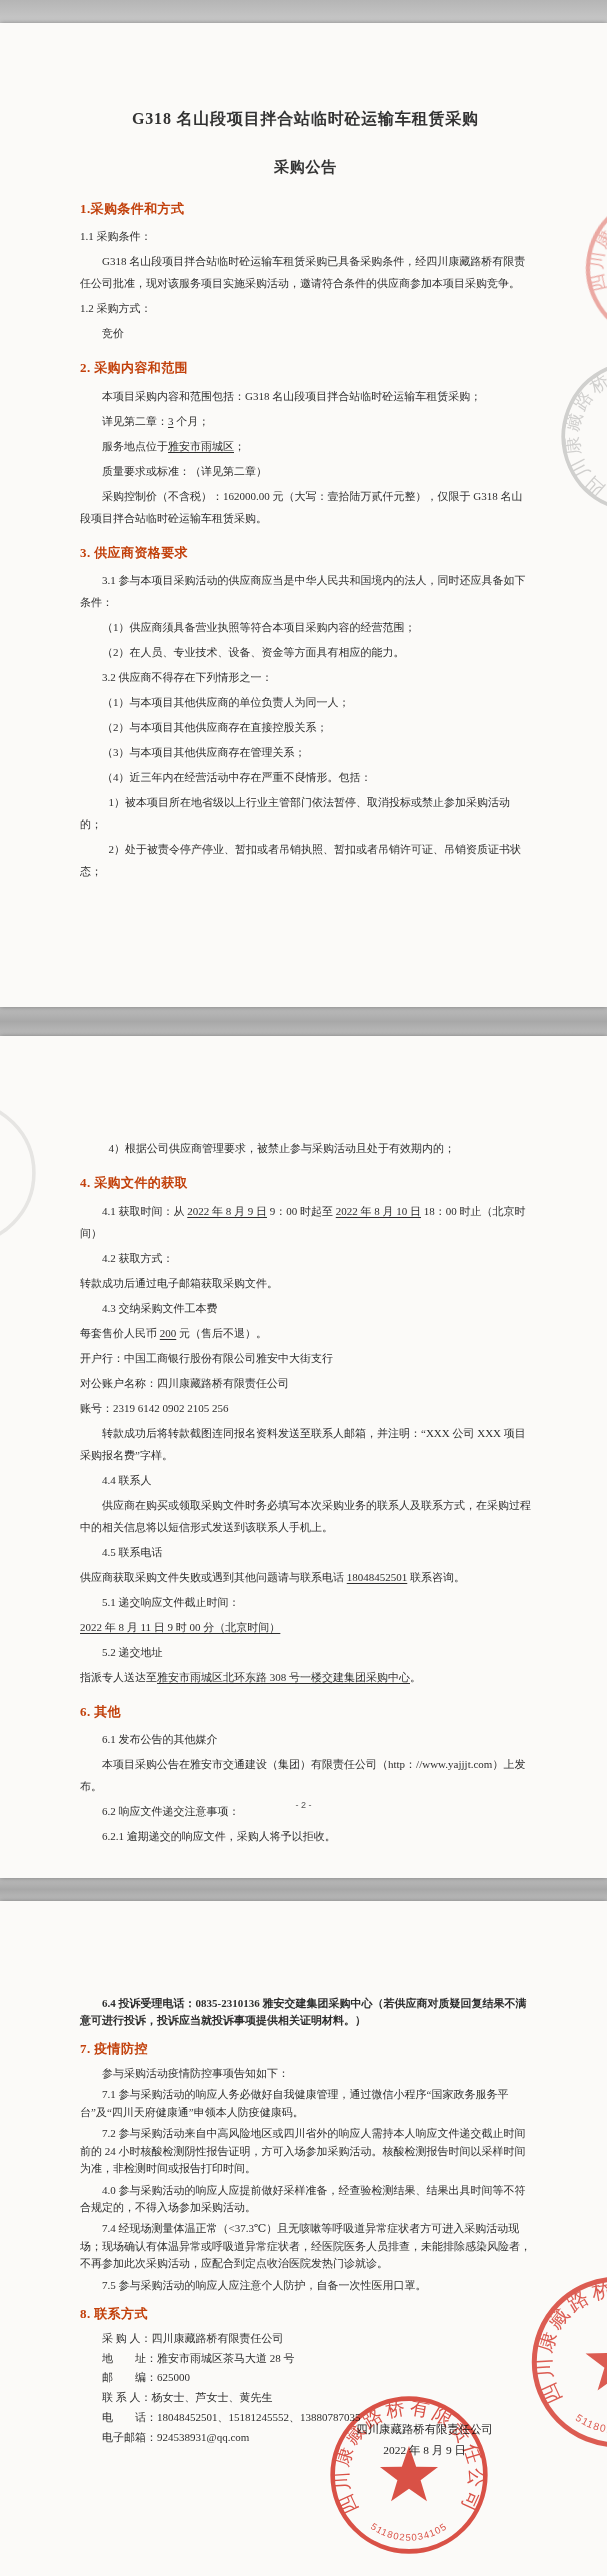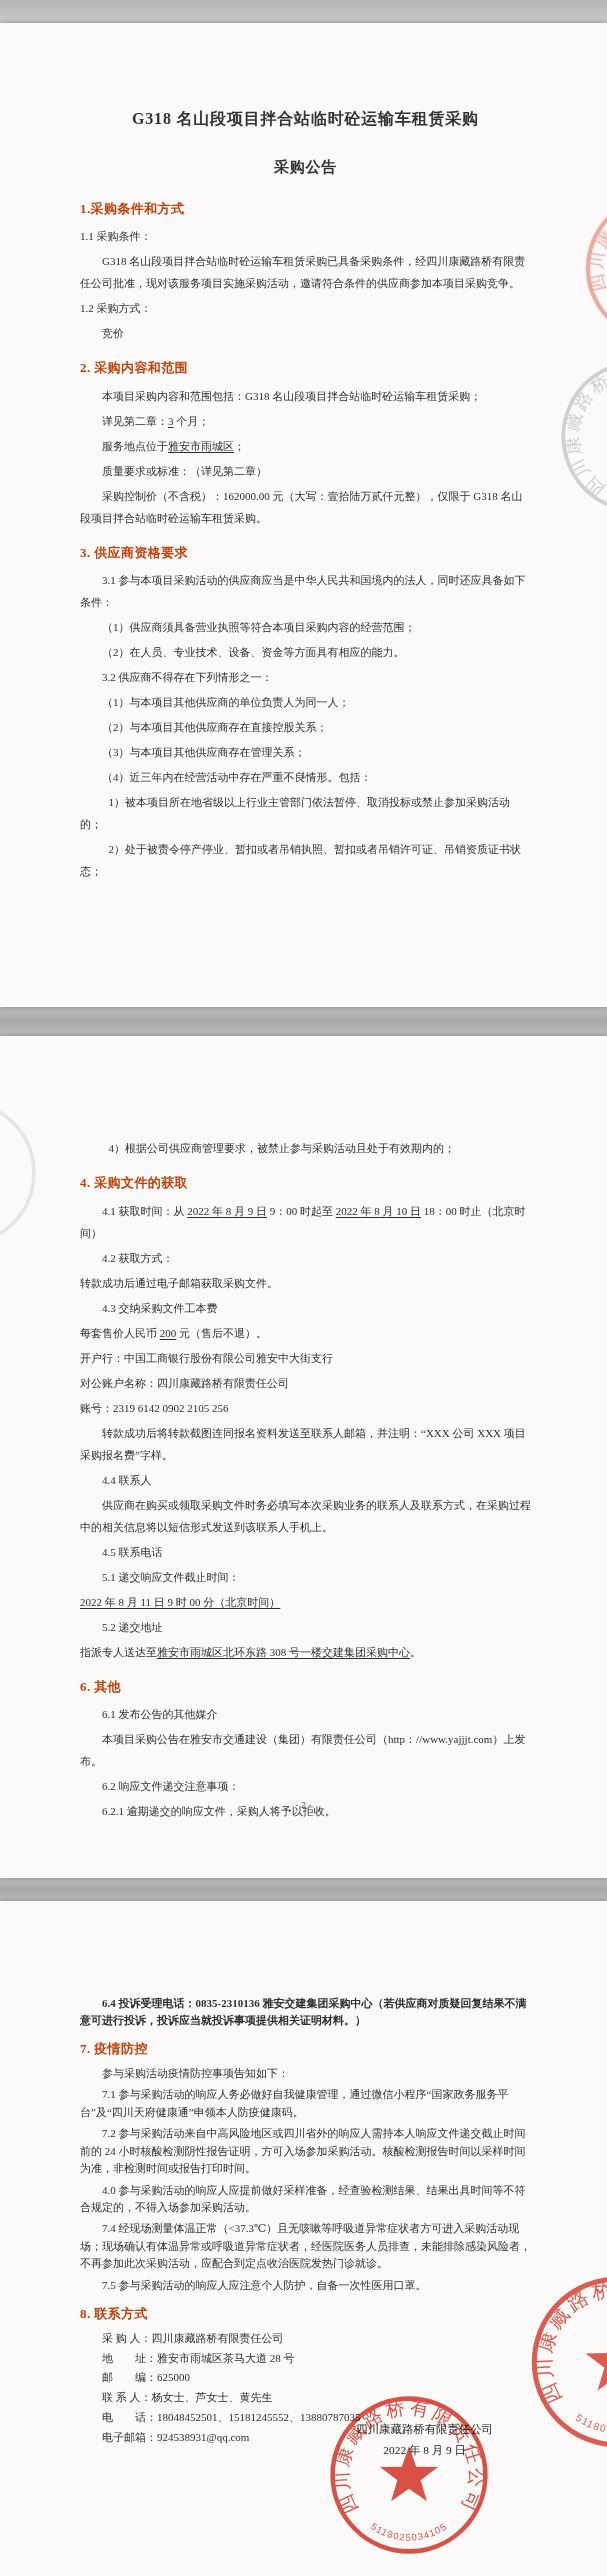--- a/index.html
+++ b/index.html
@@ -139,20 +139,21 @@
       <p class="line noind">转款成功后通过电子邮箱获取采购文件。</p>
       <p class="line">4.3 交纳采购文件工本费</p>
       <p class="line noind"><span>每套售价人民币 </span><span class="u">200</span><span> 元（售后不退）。</span></p>
       <p class="line noind">开户行：中国工商银行股份有限公司雅安中大街支行</p>
       <p class="line noind">对公账户名称：四川康藏路桥有限责任公司</p>
       <p class="line noind">账号：2319 6142 0902 2105 256</p>
       <p class="line">转款成功后将转款截图连同报名资料发送至联系人邮箱，并注明：“XXX 公司 XXX 项目采购报名费”字样。</p>
       <p class="line">4.4 联系人</p>
       <p class="line">供应商在购买或领取采购文件时务必填写本次采购业务的联系人及联系方式，在采购过程中的相关信息将以短信形式发送到该联系人手机上。</p>
       <p class="line">4.5 联系电话</p>
+      <p class="line noind"><span>供应商获取采购文件失败或遇到其他问题请与联系电话 </span><span class="u">18048452501</span><span> 联系咨询。</span></p>
 
       <p class="line">5.1 递交响应文件截止时间：</p>
       <p class="line noind"><span class="u">2022 年 8 月 11 日 9 时 00 分（北京时间）</span></p>
       <p class="line">5.2 递交地址</p>
       <p class="line noind"><span>指派专人送达至</span><span class="u">雅安市雨城区北环东路 308 号一楼交建集团采购中心</span><span>。</span></p>
 
       <h2 class="sec">6. 其他</h2>
       <p class="line">6.1 发布公告的其他媒介</p>
       <p class="line">本项目采购公告在雅安市交通建设（集团）有限责任公司（http：//www.yajjjt.com）上发布。</p>
       <p class="line">6.2 响应文件递交注意事项：</p>

